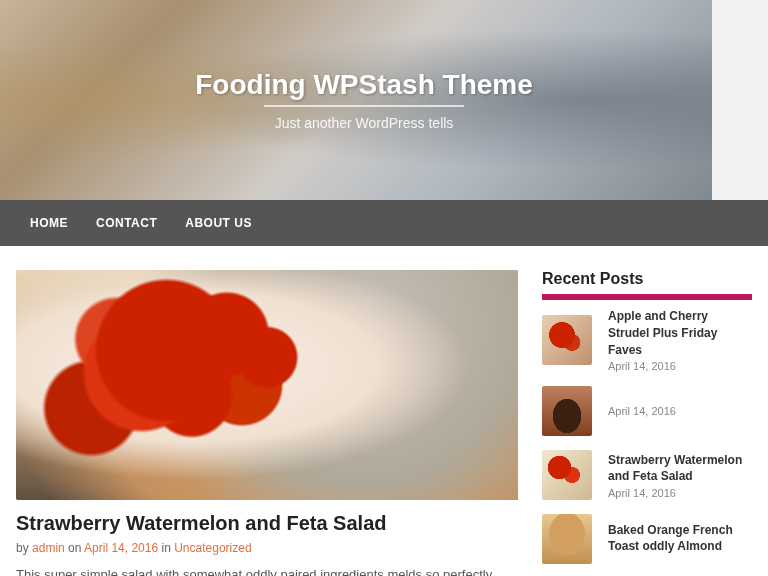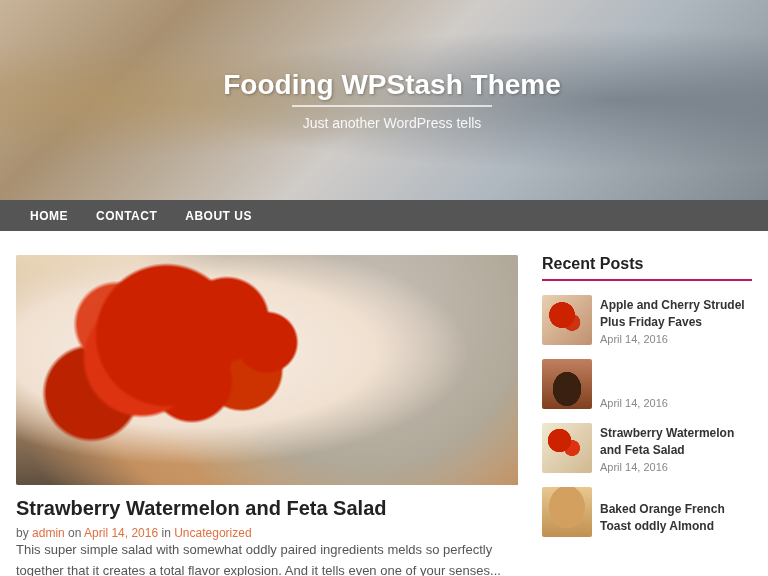--- a/index.html
+++ b/index.html
@@ -1,21 +1,21 @@
 <!DOCTYPE html>
 <html><head>
   <meta charset="utf-8">
   <style>
     * { margin: 0; padding: 0; box-sizing: border-box; }
     body { font-family: 'Georgia', serif; font-size: 14px; color: #333; background: #f1f1f1; width: 768px; }
 
     
     .hero {
       position: relative;
-      width: 768px;
+      width: 712px;
       height: 200px;
       background: linear-gradient(135deg, #c8b49a 0%, #a89070 20%, #d0ccc8 50%, #b0b8c0 70%, #808890 100%);
       display: flex;
       flex-direction: column;
       align-items: center;
       justify-content: center;
       overflow: hidden;
       padding-left: 16px;
     }
     .hero::before {
@@ -45,21 +45,21 @@
     .hero-subtitle {
       position: relative;
       font-size: 14px;
       color: rgba(255,255,255,0.9);
       font-family: Arial, sans-serif;
     }
 
     
     .nav {
       background: #555;
-      height: 31px;
+      height: 46px;
       display: flex;
       align-items: center;
       padding: 0 16px;
       gap: 0;
     }
     .nav-item {
       color: #fff;
       font-size: 12px;
       font-weight: bold;
       font-family: Arial, sans-serif;
@@ -121,48 +121,49 @@
       font-size: 20px;
       font-weight: bold;
       font-family: Arial, sans-serif;
       color: #222;
       margin-bottom: 6px;
     }
     .post-meta {
       font-size: 12px;
       color: #666;
       font-family: Arial, sans-serif;
+      margin-bottom: 10px;
     }
     .post-meta a { color: #e07040; text-decoration: none; }
     .post-excerpt {
       font-size: 13px;
       color: #555;
       font-family: Arial, sans-serif;
       line-height: 1.6;
     }
 
     
     .sidebar {
       width: 210px;
       flex-shrink: 0;
     }
     .sidebar-section-title {
       font-size: 16px;
       font-weight: bold;
       font-family: Arial, sans-serif;
       color: #222;
+      margin-bottom: 8px;
+      padding-bottom: 6px;
+      border-bottom: 6px solid #be185d;
+    }
+    .recent-post-item {
+      display: flex;
+      gap: 16px;
       margin-bottom: 14px;
-      padding-bottom: 6px;
-      border-bottom: 2px solid #be185d;
-    }
-    .recent-post-item {
-      display: flex;
-      gap: 8px;
-      margin-bottom: 14px;
-      align-items: flex-end;
+      align-items: center;
     }
     .rp-thumb {
       width: 50px;
       height: 50px;
       flex-shrink: 0;
       border-radius: 2px;
       overflow: hidden;
     }
     .rp-thumb-1 {
       background: radial-gradient(circle at 40% 40%, #cc2200 0 30%, transparent 31%),

